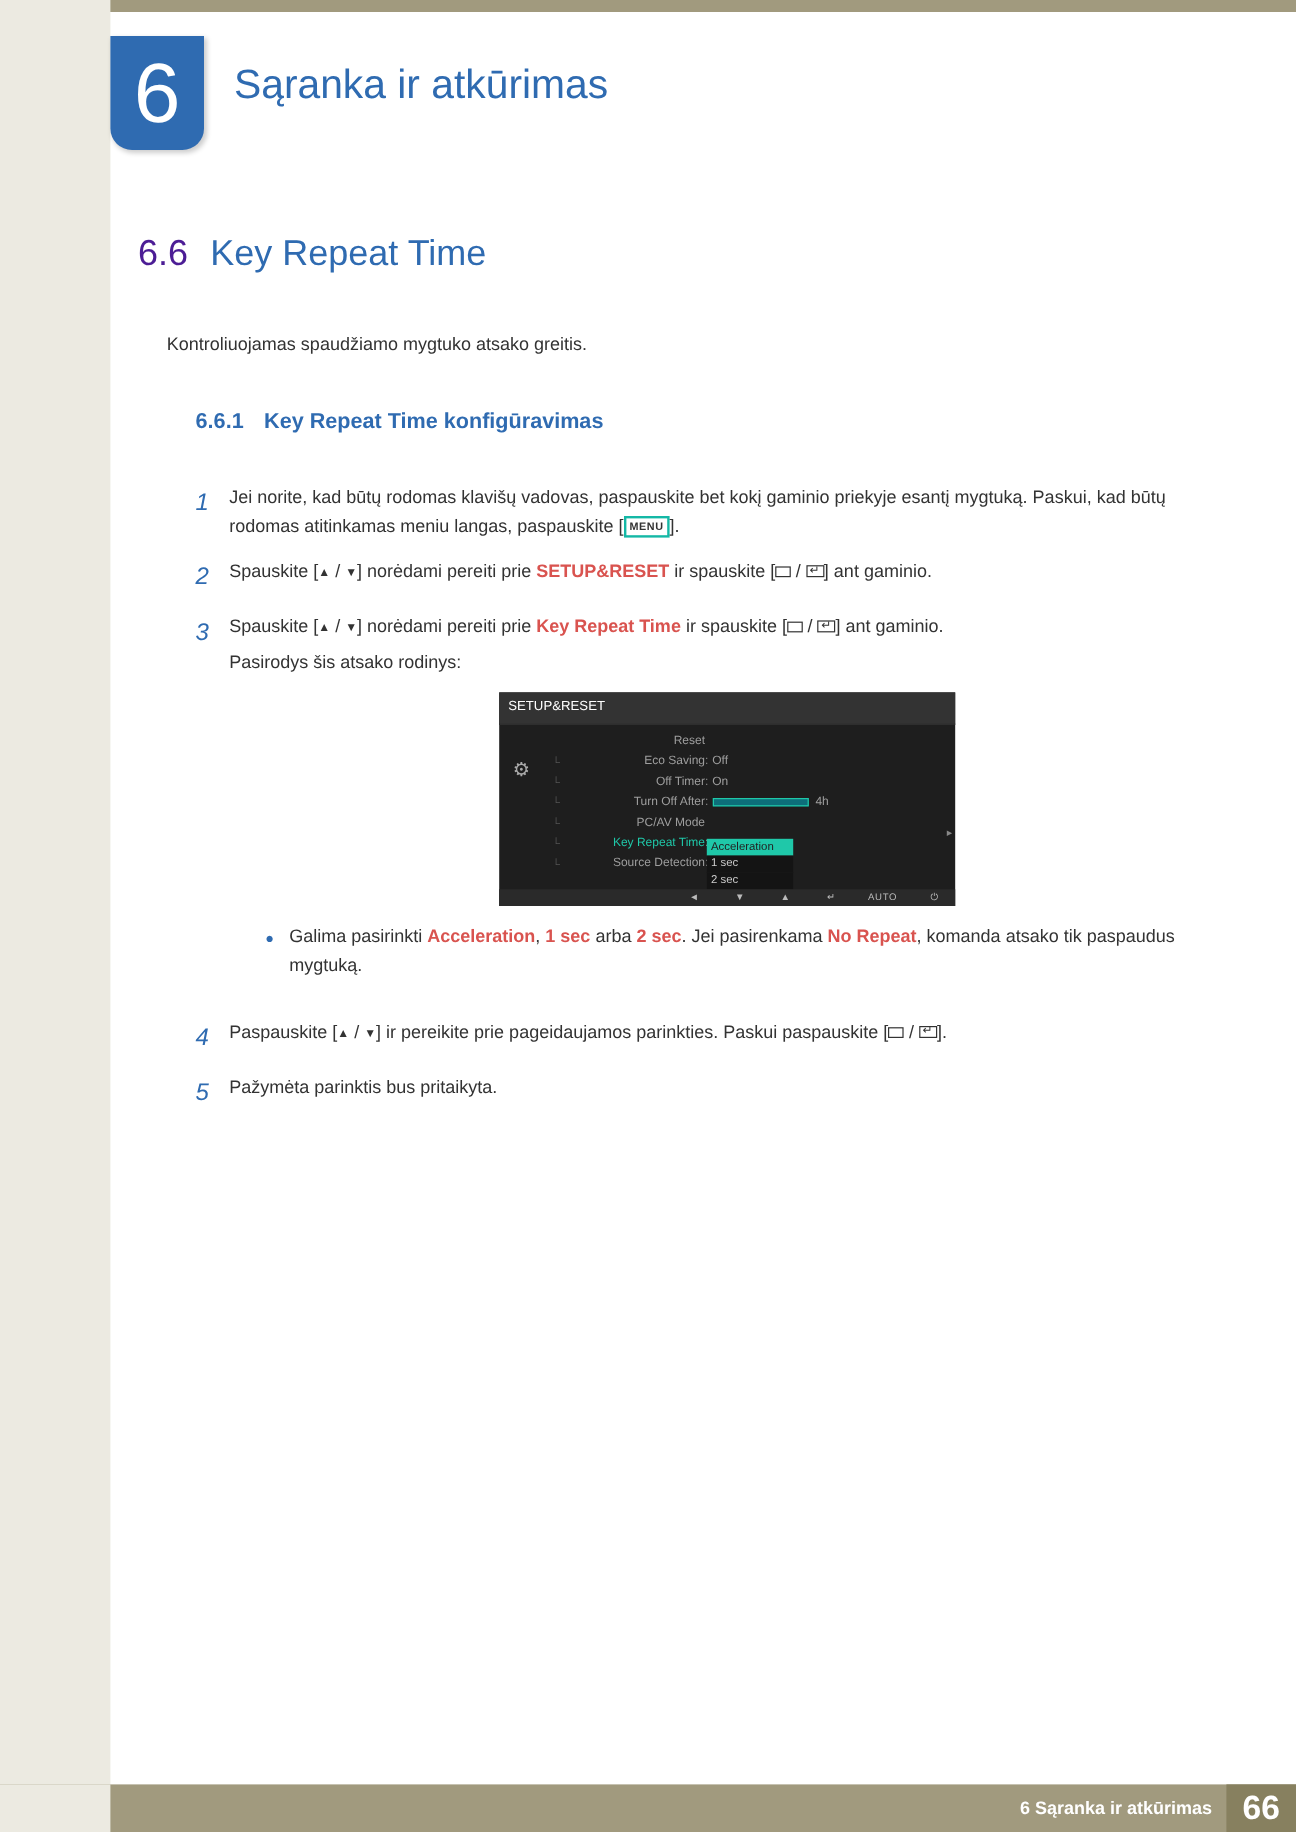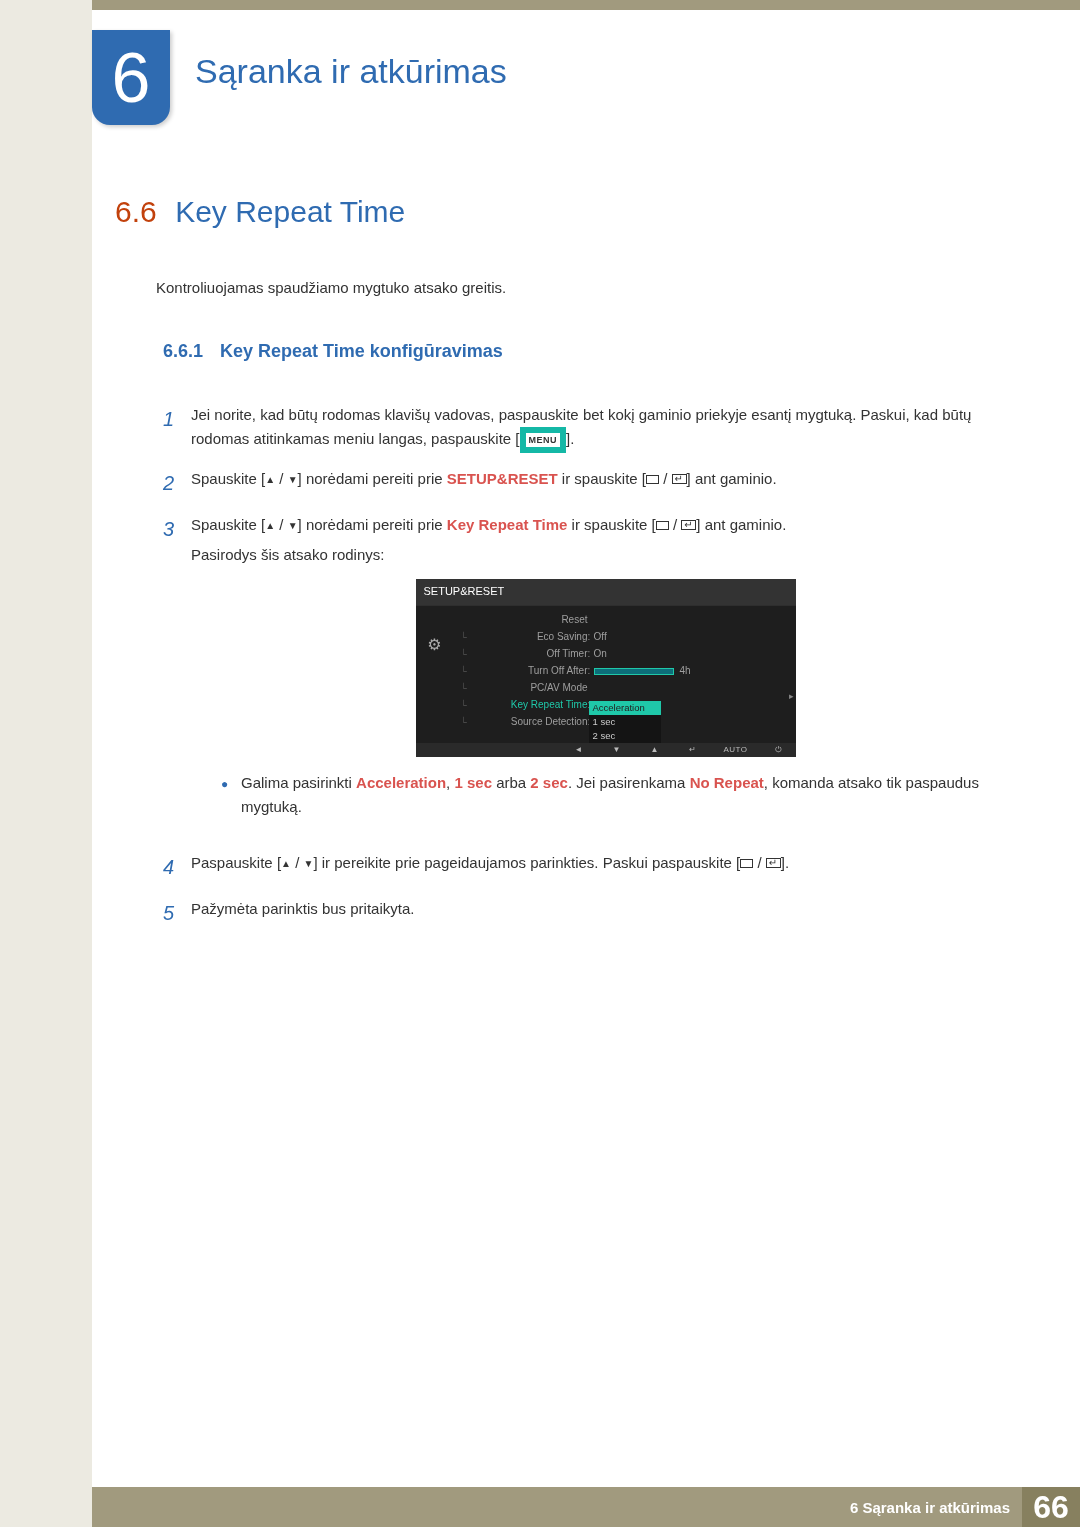--- a/index.html
+++ b/index.html
@@ -50,34 +50,34 @@
     font-weight: 400;
   }
   .content {
     position: absolute;
     top: 195px;
     left: 115px;
     right: 60px;
   }
   .h1-row { margin-bottom: 50px; }
   .h1-num {
-    color: #c2410c;
+    color: #4c1d95;
     font-size: 30px;
     font-weight: 400;
     margin-right: 14px;
   }
   .h1-title {
     color: #2f6bb1;
     font-size: 30px;
     font-weight: 400;
   }
   .intro {
     font-size: 15px;
     color: #333;
-    margin-left: 41px;
+    margin-left: 24px;
     margin-bottom: 45px;
   }
   .h2-row {
     color: #2f6bb1;
     font-size: 18px;
     font-weight: bold;
     margin-left: 48px;
     margin-bottom: 41px;
   }
   .h2-num { margin-right: 12px; }
@@ -93,21 +93,21 @@
     font-style: italic;
     color: #2f6bb1;
     font-size: 20px;
     font-weight: 400;
     width: 28px;
     flex-shrink: 0;
   }
   .step-body { flex: 1; }
   .menu-icon {
     display: inline-block;
-    border: 6px solid #14b8a6;
+    border: 2px solid #14b8a6;
     font-size: 9px;
     font-weight: bold;
     padding: 0 3px;
     letter-spacing: 0.5px;
     vertical-align: 1px;
   }
   .arr { font-size: 10px; vertical-align: 1px; }
   .rect-icon {
     display: inline-block;
     width: 13px;
@@ -283,21 +283,21 @@
     color: #fff;
     font-weight: bold;
     font-size: 15px;
     margin-right: 0;
   }
   .footer-page {
     position: relative;
     z-index: 2;
     background: #87805f;
     color: #fff;
-    font-size: 32px;
+    font-size: 28px;
     font-weight: bold;
     width: 58px;
     height: 40px;
     display: flex;
     align-items: center;
     justify-content: center;
     margin-left: 12px;
   }
 </style>
 </head>

